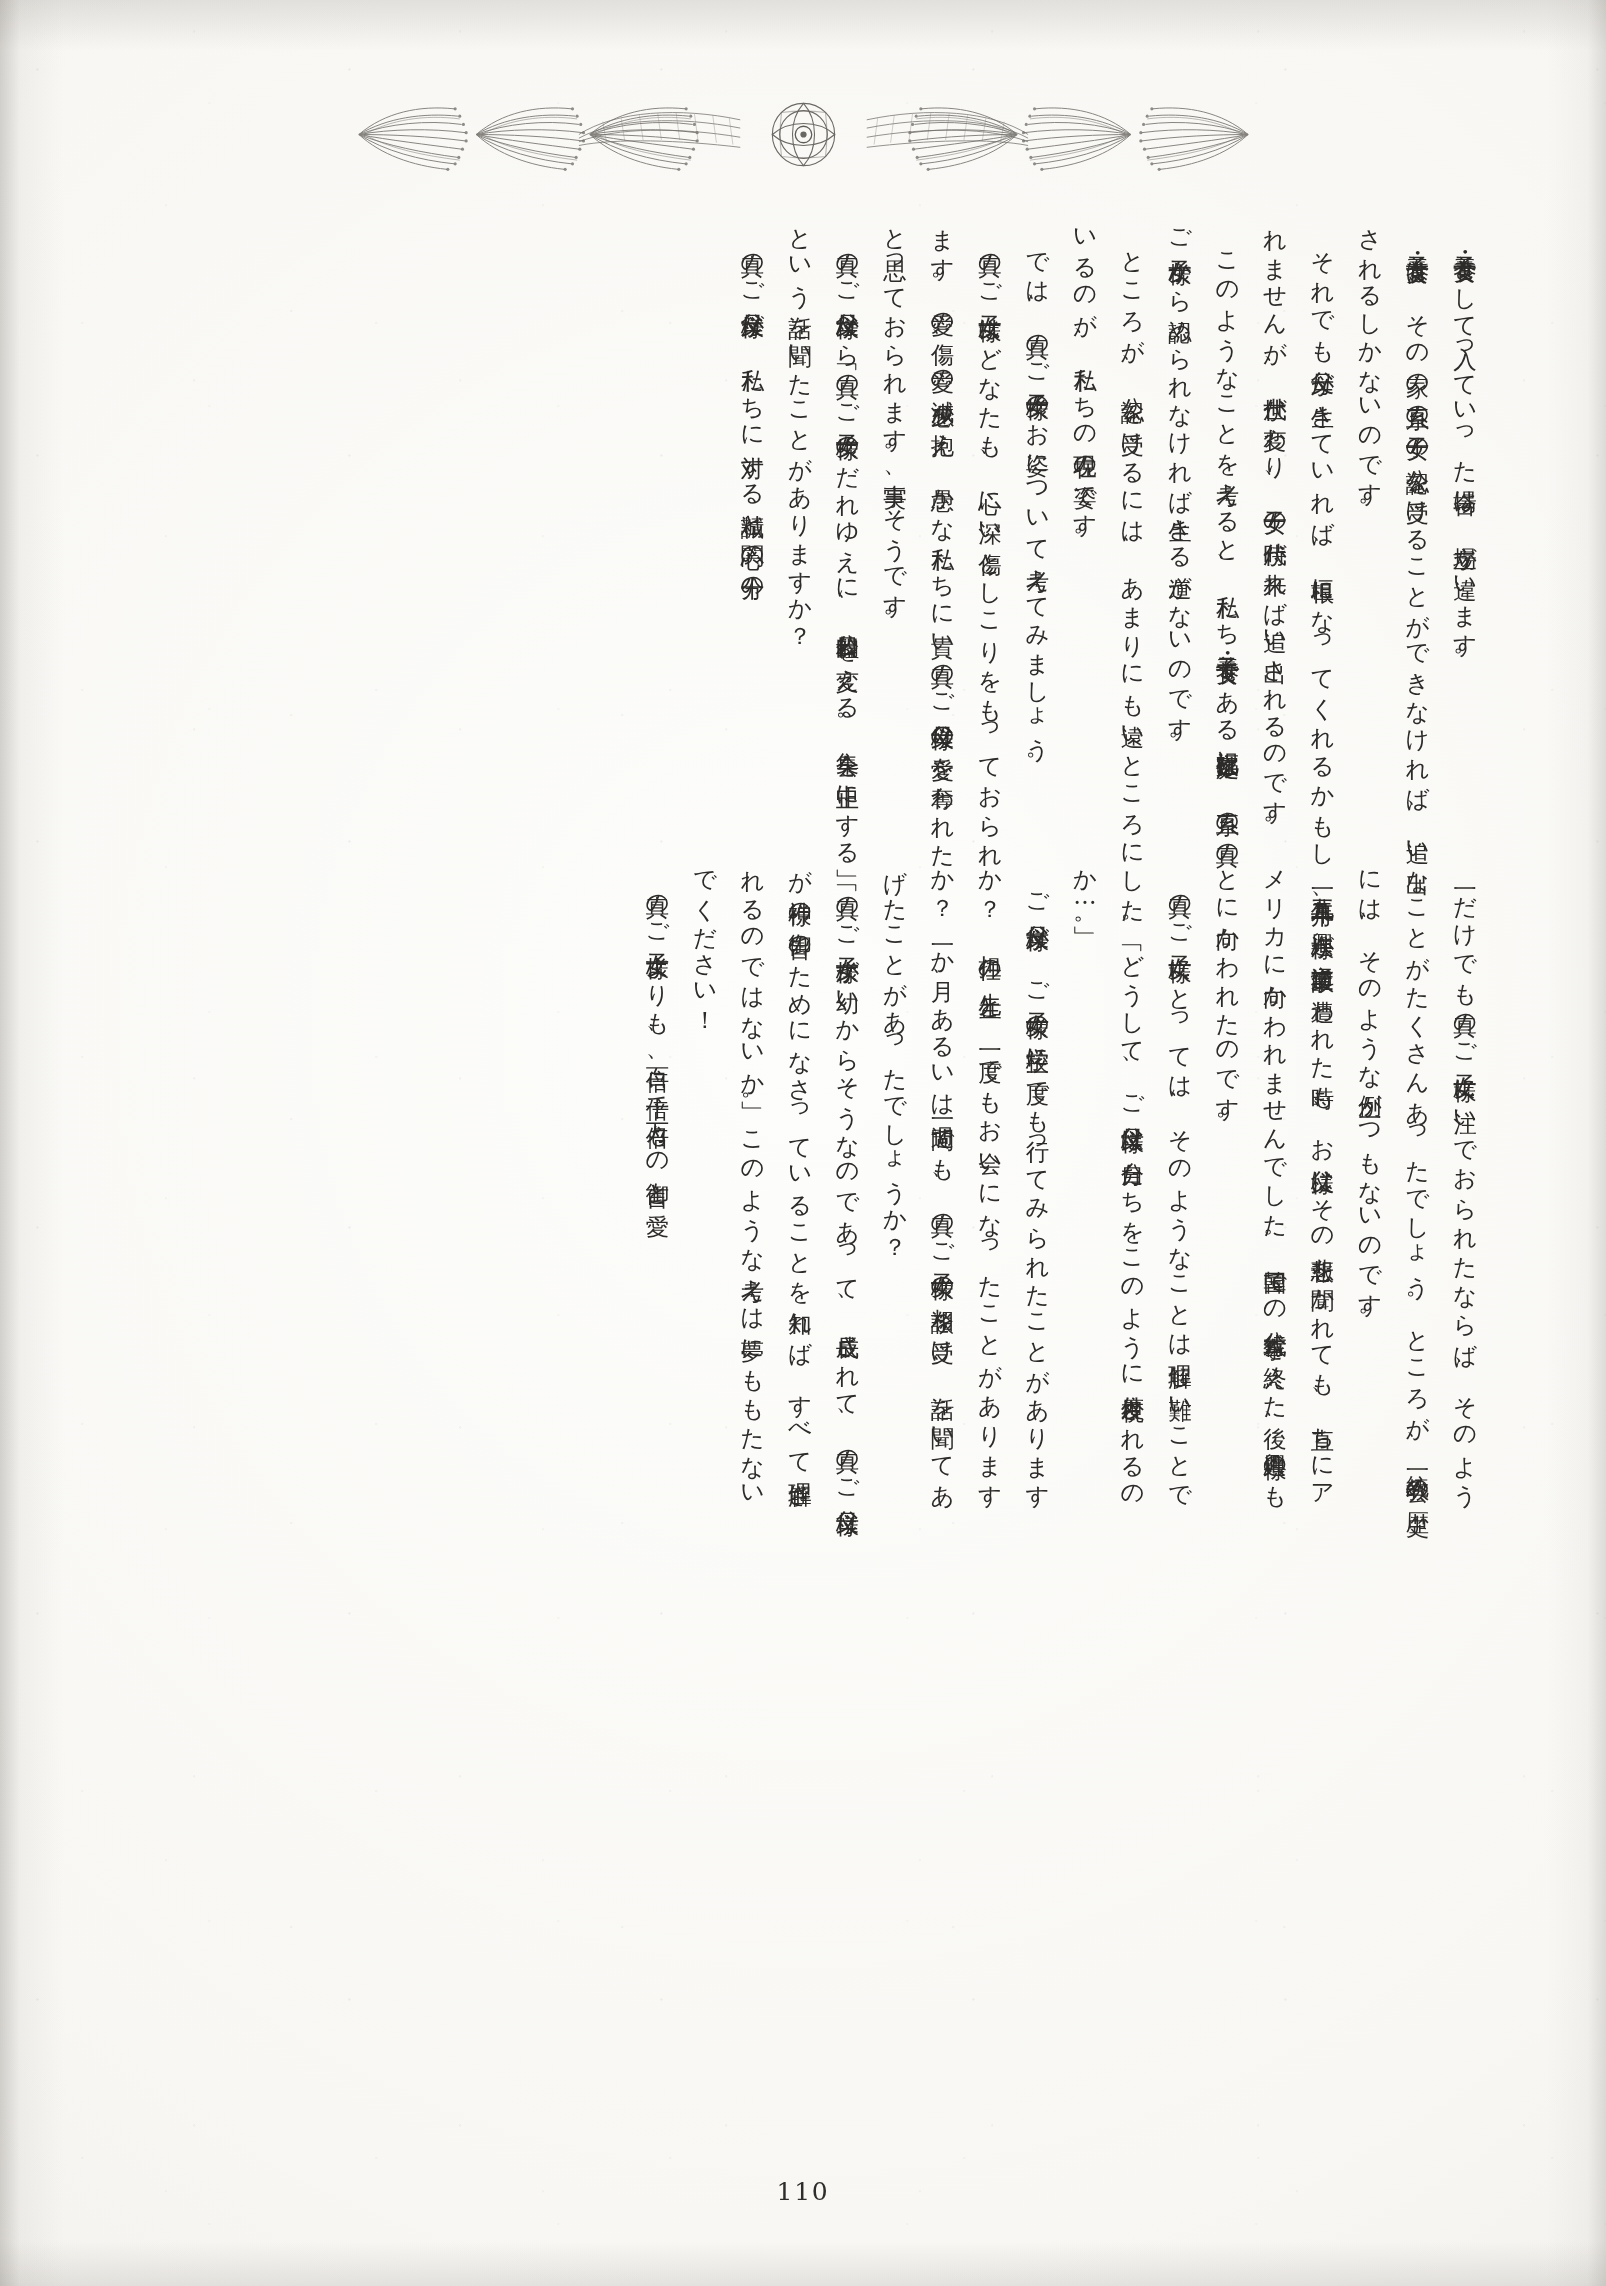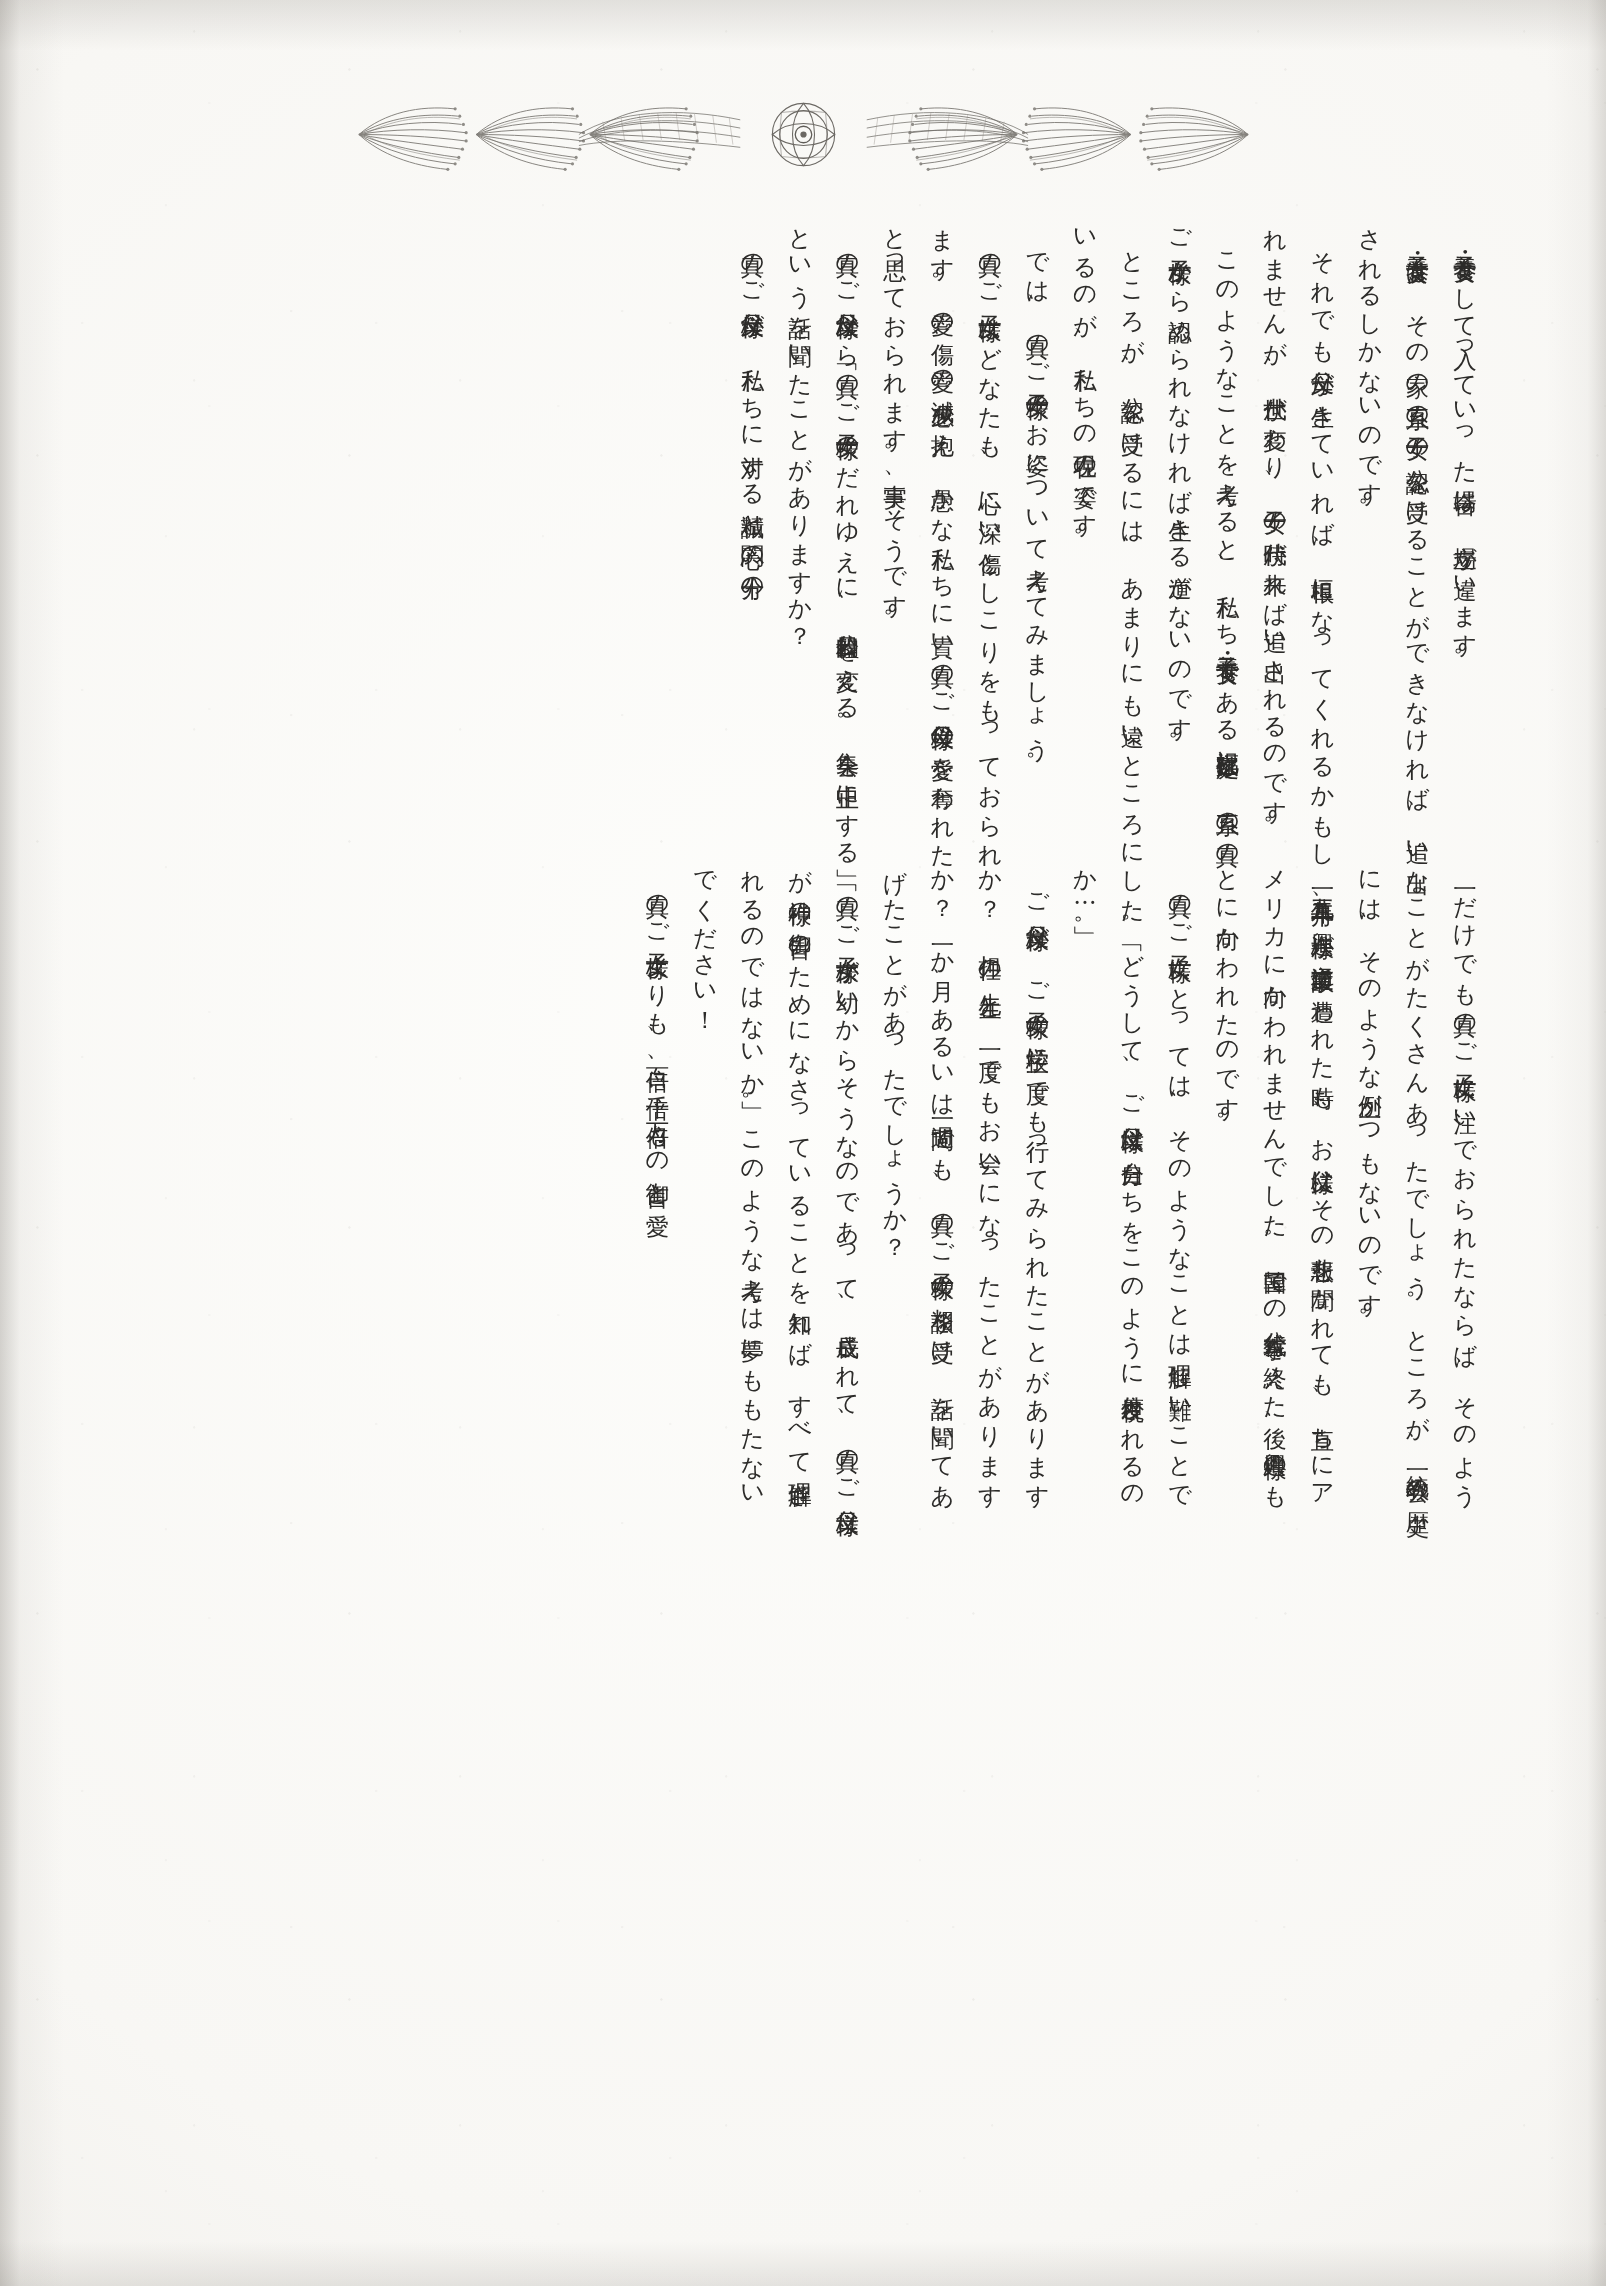--- a/index.html
+++ b/index.html
@@ -232,14 +232,15 @@
 
   <div id="col-left" class="text-block">
     <p class="para">一だけでも真のご子女様に注いでおられたならば、そのようなことがたくさんあったでしょう。ところが、統一教会の歴史には、そのような例が一つもないのです。</p>
     <p class="para">一九八三年十二月、興進様が交通事故に遭われた時も、お父様はその悲報を聞かれても、直ちにアメリカに向かわれませんでした。韓国での公式行事を終えた後、興進様のもとに向かわれたのです。</p>
     <p class="para">真のご子女様にとっては、そのようなことは理解し難いことでした。「どうして、ご父母様は自分たちをこのように度外視されるのか…」。</p>
     <p class="para">ご父母様が、ご子女様の学校に一度でも行ってみられたことがありますか？　担任の先生と、一度でもお会いになったことがありますか？　一か月、あるいは一週間でも、真のご子女様の相談を受け、話を聞いてあげたことがあったでしょうか？</p>
     <p class="para">「真のご子女様が幼いからそうなのであって、成長されて、真のご父母様が神様の御旨のためになさっていることを知れば、すべて理解されるのではないか」。このような考えは夢にももたないでください！</p>
     <p class="para">真のご子女様よりも、百倍、千倍、万倍もの御言と愛</p>
   </div>
 
+  <div id="page-number">110</div>
 </div>
 
 
 </body></html>

